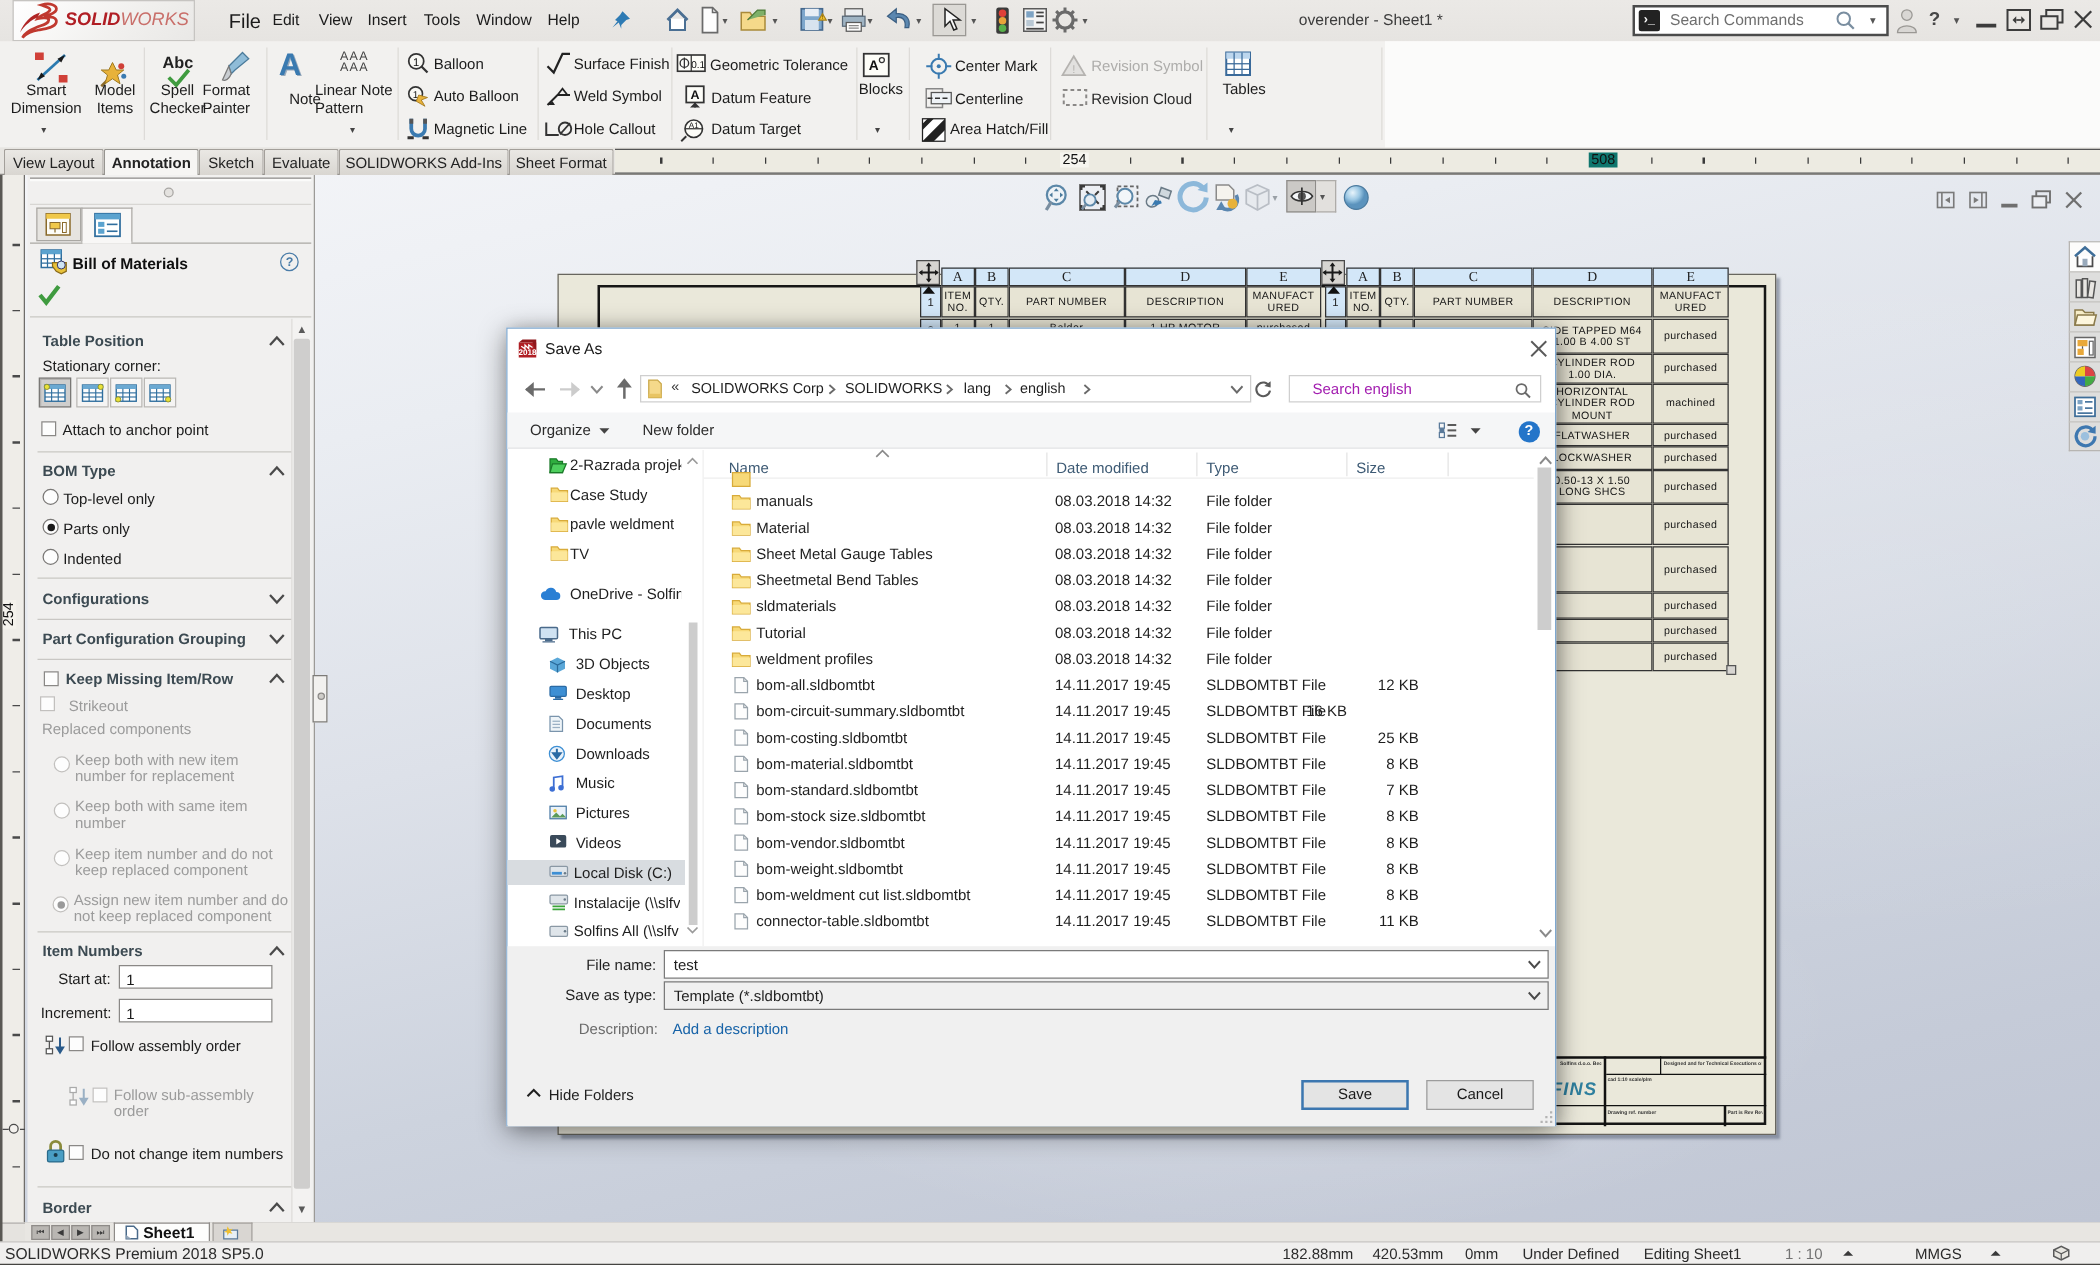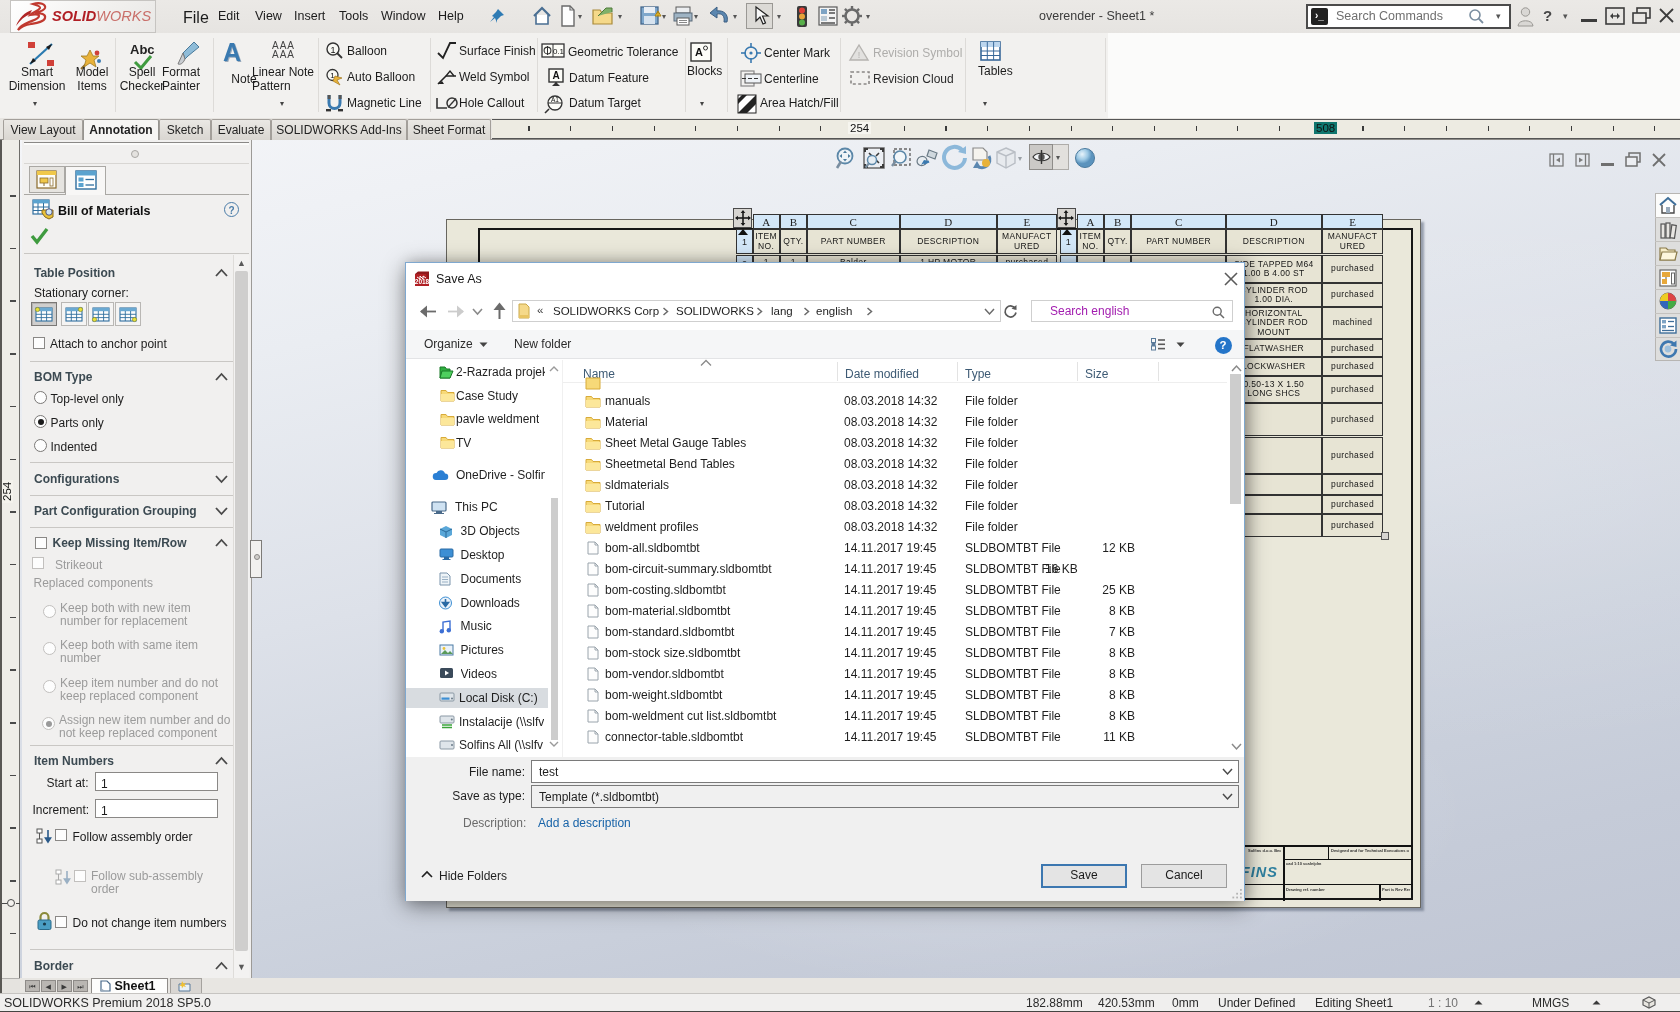--- a/index.html
+++ b/index.html
@@ -314,21 +314,21 @@
 <div class="a" style="left:1320.7px;top:126px;width:1.2px;height:5px;background:#3a3a3a"></div>
 <div class="a" style="left:1362.4px;top:126px;width:1.2px;height:5px;background:#3a3a3a"></div>
 <div class="a" style="left:1404.1px;top:126px;width:1.2px;height:5px;background:#3a3a3a"></div>
 <div class="a" style="left:1445.8px;top:126px;width:1.2px;height:5px;background:#3a3a3a"></div>
 <div class="a" style="left:1487.5px;top:126px;width:1.2px;height:5px;background:#3a3a3a"></div>
 <div class="a" style="left:1529.2px;top:126px;width:1.2px;height:5px;background:#3a3a3a"></div>
 <div class="a" style="left:1570.9px;top:126px;width:1.2px;height:5px;background:#3a3a3a"></div>
 <div class="a" style="left:1612.6px;top:126px;width:1.2px;height:5px;background:#3a3a3a"></div>
 <div class="a" style="left:1654.3px;top:126px;width:1.2px;height:5px;background:#3a3a3a"></div>
 <div class="tx" style="left:848px;top:122px;font-size:11.5px;color:#111;background:#f6f5ef;padding:0 2px">254</div>
-<div class="tx" style="left:1314px;top:122px;font-size:11.5px;color:#111;background:#0f766e;padding:0 2px">508</div>
+<div class="tx" style="left:1271px;top:122px;font-size:11.5px;color:#111;background:#0f766e;padding:0 2px">508</div>
 
 <div class="a" style="left:20px;top:140px;width:1660px;height:838px;background:
  linear-gradient(167deg,#f4f5f8 0%,#eaedf2 22%,#dde1e9 45%,#cdd3de 68%,#c5cbd8 85%,#c0c6d4 100%)">
 <div class="a" style="left:0;top:0;width:100%;height:100%;background:
  radial-gradient(ellipse 650px 260px at 60% 80%, rgba(255,255,255,.28), rgba(255,255,255,0) 70%),
  radial-gradient(ellipse 900px 400px at 88% 40%, rgba(255,255,255,.12), rgba(255,255,255,0) 70%)"></div>
 </div>
 
 <div class="a" style="left:446px;top:219px;width:975px;height:689px;background:#eae8da;border:1px solid #68665f;box-shadow:3px 3px 2px rgba(90,100,120,.55)"></div>
 <div class="a" style="left:478px;top:228px;width:935px;height:672px;border:2px solid #161616"></div>

